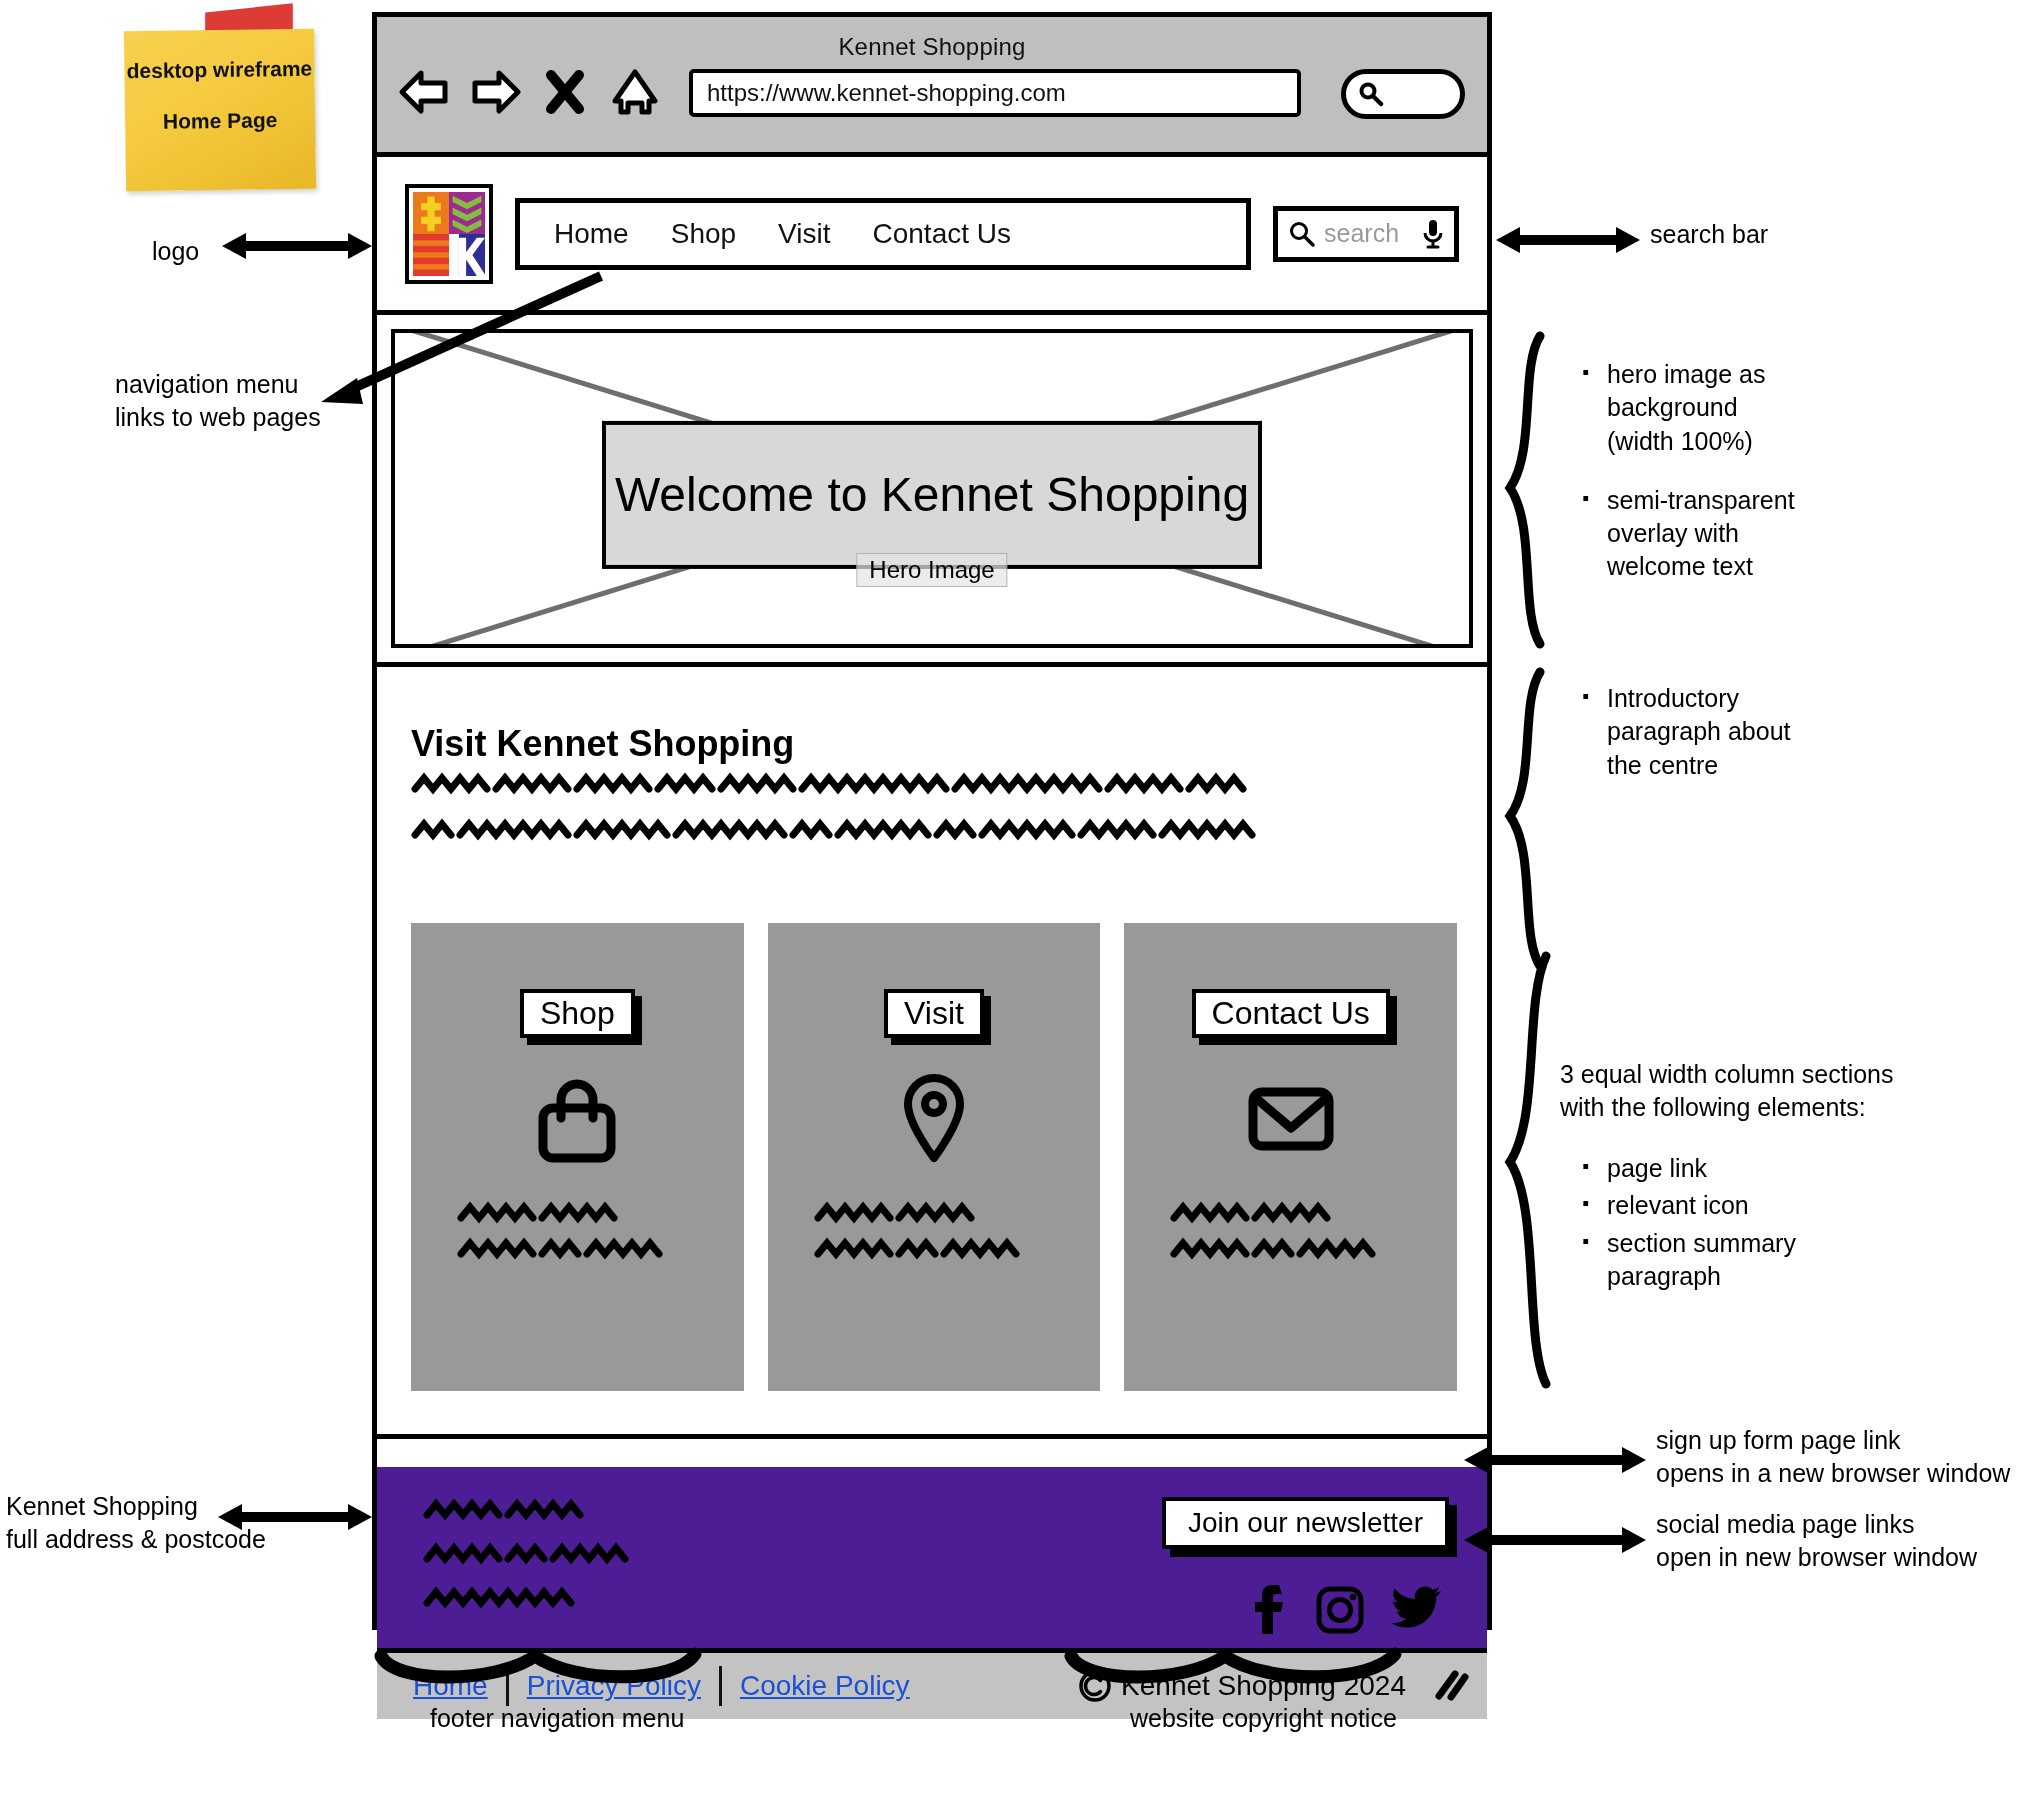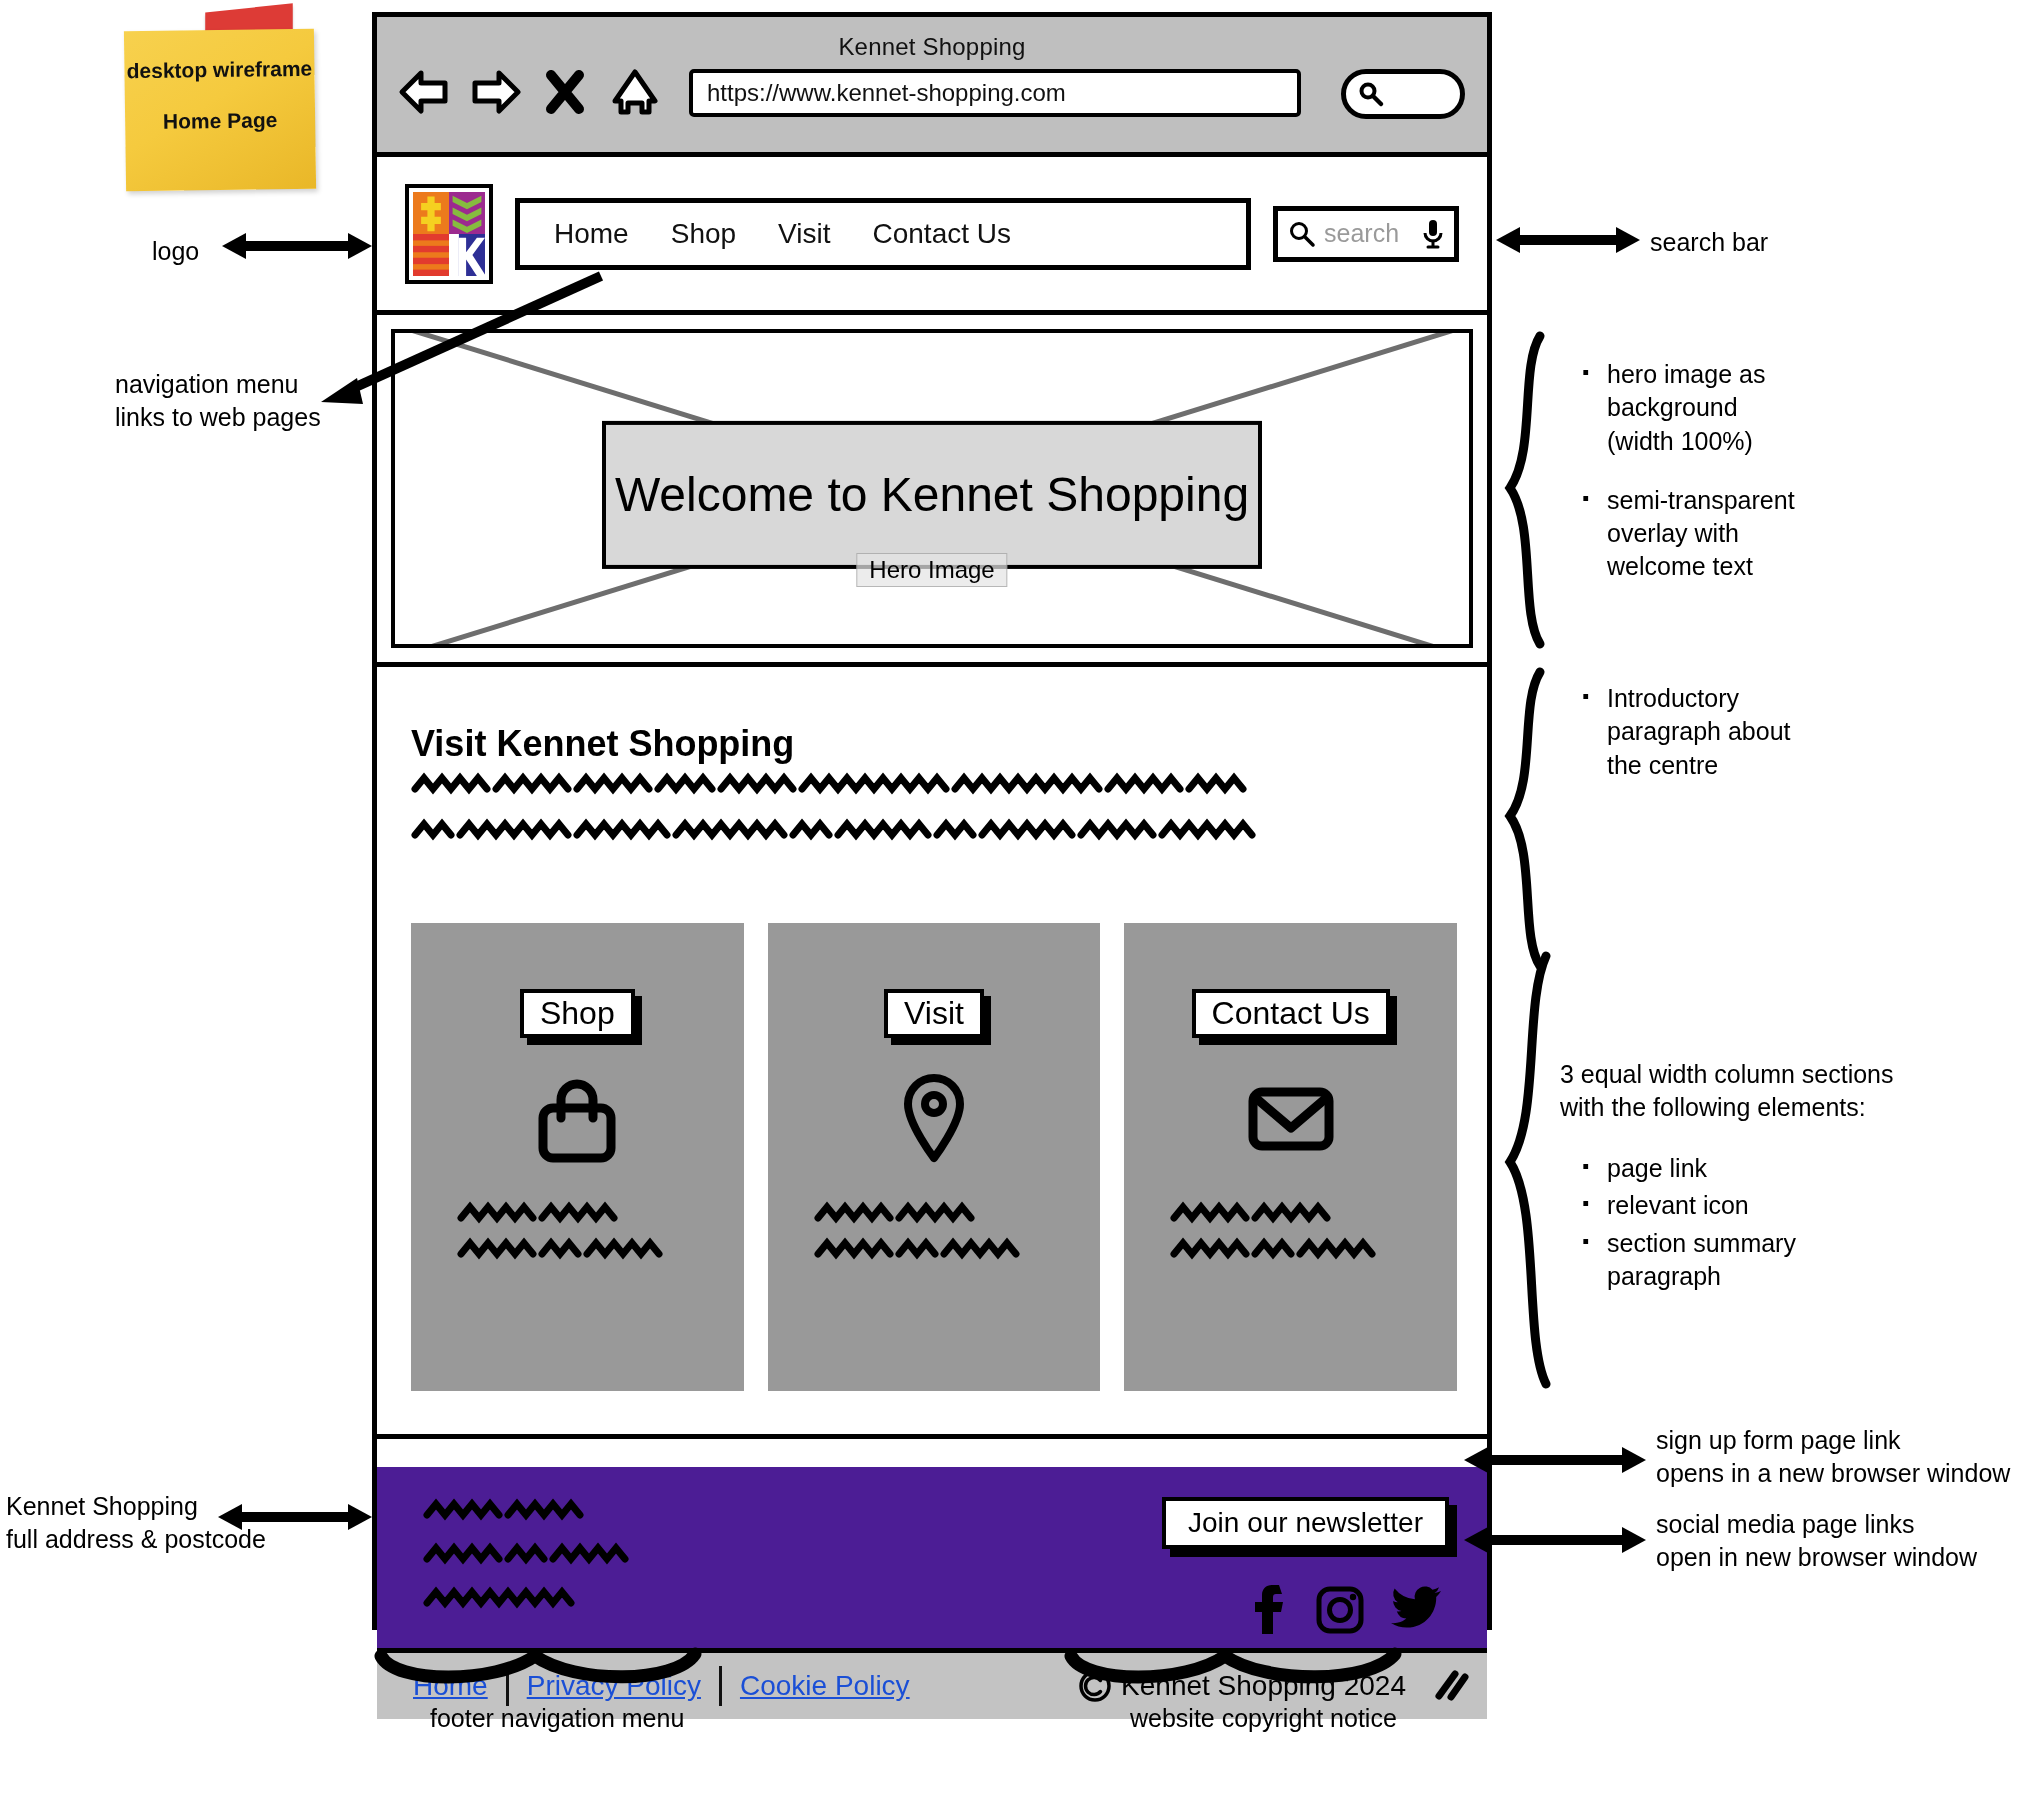--- a/index.html
+++ b/index.html
@@ -463,21 +463,21 @@
     <path d="M22 20 H144" stroke="#000" stroke-width="10"></path>
     <path d="M4 20 L28 7 L28 33 Z" fill="#000"></path>
     <path d="M158 20 L134 7 L134 33 Z" fill="#000"></path>
   </svg>
 
   <svg style="position:absolute; left:1492px; top:220px;" width="152" height="40" viewBox="0 0 152 40">
     <path d="M22 20 H132" stroke="#000" stroke-width="10"></path>
     <path d="M4 20 L28 7 L28 33 Z" fill="#000"></path>
     <path d="M148 20 L124 7 L124 33 Z" fill="#000"></path>
   </svg>
-  <div class="anno" style="left:1650px; top:218px;margin-top:8px;">
+  <div class="anno" style="left:1650px; top:218px;">
     <span>search bar</span>
   </div>
 
   <svg style="position:absolute; left:1500px; top:330px;" width="90" height="320" viewBox="0 0 90 320">
     <path d="M40 6 C20 38 36 120 10 158 C36 196 20 282 40 314" fill="none" stroke="#000" stroke-width="9" stroke-linecap="round"></path>
   </svg>
   <ul class="anno anno-bullet-list" style="left:1573px; top:358px; width:380px;">
     <li>
       <div>hero image as</div>
       <div>background</div>

